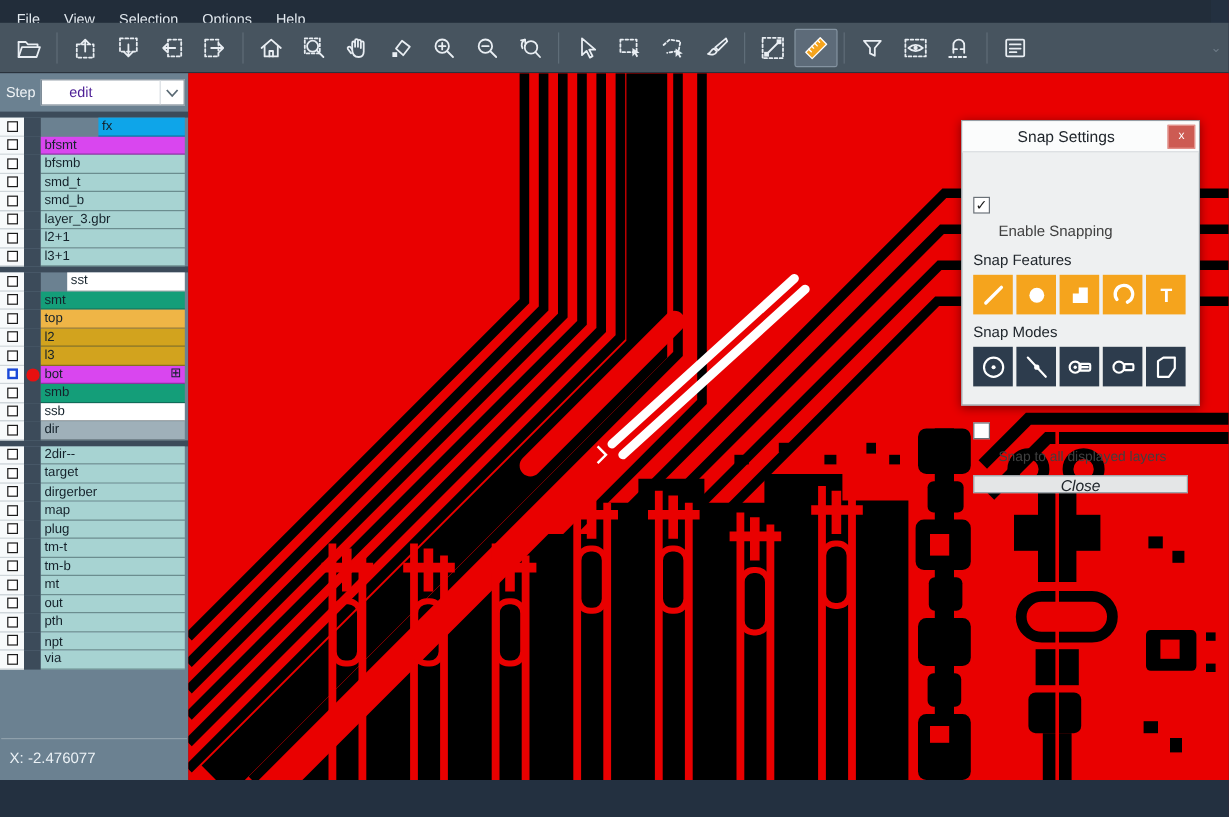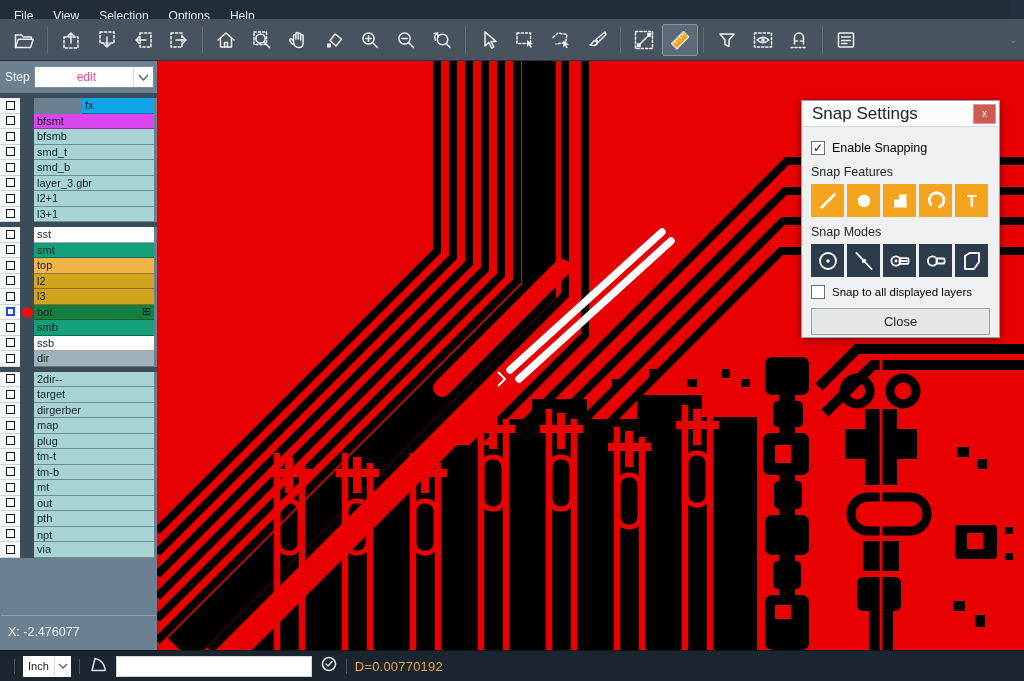--- a/index.html
+++ b/index.html
@@ -23,21 +23,21 @@
   .tsep { width:1px; height:26px; background:#5f6d78; margin:0 5px; }
   .toolbar-overflow { position:absolute; right:6px; top:14px; color:#6d7a86; font-size:11px; }
 
   
   .sidebar { position:absolute; left:0; top:61px; width:157px; bottom:31px; background:#6b8191;
     display:flex; flex-direction:column; overflow:hidden; }
   .steprow { display:flex; align-items:center; padding:5px 3px 5px 5px; gap:4px; }
   .steplabel { color:#f0f4f7; font-size:12px; }
   .stepcombo { flex:1; height:22px; background:#fff; border:1px solid #7f8d98; display:flex;
     align-items:center; }
-  .stepcombo .val { flex:1; font-size:12px; color:#ec4899; padding-left:5px;text-align:center; }
+  .stepcombo .val { flex:1; font-size:12px; color:#4c1d95; padding-left:23px; }
   .stepcombo .chev { width:20px; height:100%; border-left:1px solid #d8dde1; display:flex;
     align-items:center; justify-content:center; }
   .lsep { height:5px; background:#3c4b5a; }
   .lrow { display:flex; height:15.5px; }
   .cbc { width:20px; background:#f7fafb; display:flex; align-items:center; justify-content:center;
     border-bottom:1px solid #cfd6da; }
   .cb { width:9px; height:9px; border:1.6px solid #1c1c1c; background:#fff; }
   .cb.sel { border:2px solid #1b49d8; }
   .gapc { width:14px; background:#3c4b5a; display:flex; align-items:center; justify-content:center; }
   .dot { width:11px; height:11px; border-radius:50%; background:#e81010; }
@@ -64,37 +64,37 @@
   .sicon svg { stroke:#dbe3ea; stroke-width:1.5; fill:none; stroke-linecap:round; stroke-linejoin:round; }
   .cmdinput { width:196px; height:21px; background:#fff; border:1px solid #cfd4d8; font-size:12px;
     padding:0 5px; color:#222; outline:none; }
   .dtext { font-size:13px; color:#e2a43e; letter-spacing:.2px; }
 
   
   .dialog { position:absolute; left:801px; top:100px; width:199px; height:238px; background:#eef0f1;
     border:1px solid #979ea5; box-shadow:0 2px 8px rgba(0,0,0,.45); }
   .dtitle { height:26px; background:#fbfcfc; border-bottom:1px solid #d5d9dc; display:flex;
     align-items:center; }
-  .dtitle .ttl { flex:1; font-size:17px; color:#20262c; padding-left:10px; }
+  .dtitle .ttl { flex:1; font-size:13px; color:#20262c; padding-left:10px;margin-left:36px; }
   .dclose { width:23px; height:20px; margin-right:3px; background:#cd5b53; border:1px solid #e4938d;
     color:#fff; font-size:10px; display:flex; align-items:center; justify-content:center; }
   .dbody { padding:9px 9px 8px; }
   .chkrow { display:flex; align-items:center; gap:7px; margin:5px 0 10px; }
   .chkbox { width:14px; height:14px; background:#fff; border:1px solid #6a7178; color:#1a1a1a;
     font-size:12px; line-height:12px; text-align:center; }
-  .chklabel { font-size:12.5px; color:#000000; }
+  .chklabel { font-size:12.5px; color:#404040;margin-top:45px; }
   .seclabel { font-size:12.5px; color:#20262c; margin:2px 0 5px; }
   .btnrow { display:flex; gap:3px; margin-bottom:8px; }
   .fbtn { width:33px; height:33px; background:#f5a41d; display:flex; align-items:center; justify-content:center; }
   .mbtn { width:33px; height:33px; background:#2d3c4d; display:flex; align-items:center; justify-content:center; }
   .fbtn svg, .mbtn svg { stroke:#fff; fill:none; stroke-linecap:round; stroke-linejoin:round; }
   .chkrow.small { margin:2px 0 9px; }
   .chklabel.small { font-size:11.5px; }
-  .dclosebtn { width:100%; height:27px; background:#e4e6e7; border:1px solid #9aa1a7;
-    font-size:13px; color:#20262c; font-family:"Liberation Sans",sans-serif; }
+  .dclosebtn { width:100%; height:15px; background:#e4e6e7; border:1px solid #9aa1a7;
+    font-size:13px; color:#20262c; font-family:"Liberation Sans",sans-serif;font-style:italic; }
 </style>
 </head>
 <body>
 
 <div class="app">
 
   <div class="menubar">
       <div class="menu-item">File</div>
       <div class="menu-item">View</div>
       <div class="menu-item">Selection</div>
@@ -340,21 +340,21 @@
           <div class="namec" style="background: rgb(167, 211, 210);">
             <span class="lname">l3+1</span>
           </div>
         </div>
         <div class="lsep"></div>
         <div class="lrow">
           <div class="cbc">
             <span class="cb"></span>
           </div>
           <div class="gapc"></div>
-          <div class="namec" style="background: rgb(255, 255, 255);">
+          <div class="namec" style="background: rgb(255, 255, 255); margin-left: 22px;">
             <span class="lname">sst</span>
           </div>
         </div>
         <div class="lrow">
           <div class="cbc">
             <span class="cb"></span>
           </div>
           <div class="gapc"></div>
           <div class="namec" style="background: rgb(20, 158, 121);">
             <span class="lname">smt</span>
@@ -387,21 +387,21 @@
             <span class="lname">l3</span>
           </div>
         </div>
         <div class="lrow">
           <div class="cbc">
             <span class="cb sel"></span>
           </div>
           <div class="gapc">
             <span class="dot" style="background: rgb(232, 16, 16);"></span>
           </div>
-          <div class="namec" style="background: #15803d;">
+          <div class="namec" style="background: #d946ef;">
             <span class="lname">bot</span>
             <span class="gridi">⊞</span>
           </div>
         </div>
         <div class="lrow">
           <div class="cbc">
             <span class="cb"></span>
           </div>
           <div class="gapc"></div>
           <div class="namec" style="background: rgb(20, 158, 121);">
@@ -731,36 +731,14 @@
           </div>
       </div>
       <div class="chkrow small">
         <span class="chkbox"></span>
         <span class="chklabel small">Snap to all displayed layers</span>
       </div>
       <button class="dclosebtn">Close</button>
     </div>
   </div>
 
-  <div class="statusbar">
-    <span class="spipe"></span>
-    <div class="unitcombo">
-      <span class="val">Inch</span>
-      <span class="chev">
-          <svg width="10" height="6" viewBox="0 0 10 6">
-            <path d="M1,1 L5,5 L9,1" stroke="#5a6a74" fill="none" stroke-width="1.4"></path>
-          </svg>
-        </span>
-    </div>
-    <span class="spipe"></span>
-    <span class="sicon"><svg width="20" height="20" viewBox="0 0 20 20">
-          <path d="M4,16.5 L17,16.5 L17,14.5 A12,12 0 0 0 7,4.5 Z"></path>
-        </svg></span>
-    <input class="cmdinput" type="text" value="" style="">
-    <span class="sicon"><svg width="18" height="18" viewBox="0 0 18 18">
-          <circle cx="9" cy="9" r="6.5"></circle>
-          <path d="M6,9 l2,2 4,-4.2"></path>
-        </svg></span>
-    <span class="spipe"></span>
-    <span class="dtext">D=0.00770192</span>
-  </div>
 
 </div>
 
 </body></html>

